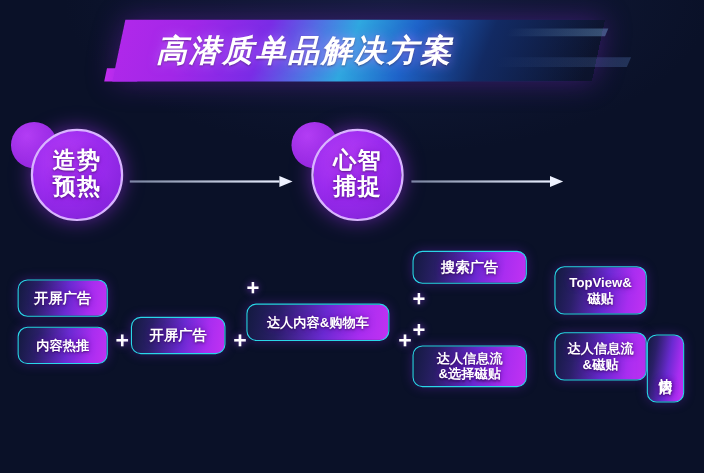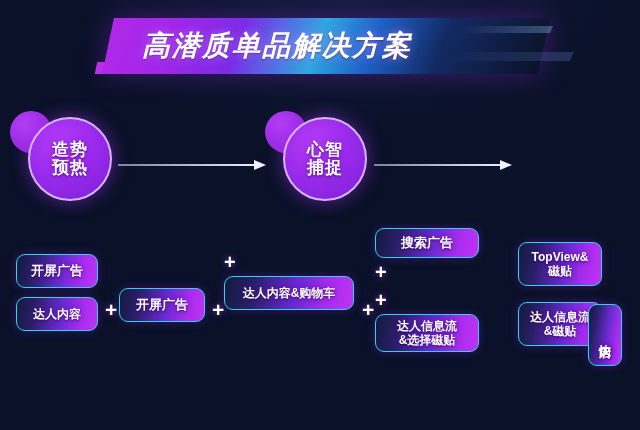--- a/index.html
+++ b/index.html
@@ -52,21 +52,21 @@
     filter:blur(.2px);
   }
   .node .ring{
     position:absolute;left:6px;top:0;width:80px;height:80px;border-radius:50%;
     border:2px solid #d9b4ff;
     background:radial-gradient(circle at 38% 32%,#b83ff7 0%,#9b2bee 45%,#7a1fd2 100%);
     box-shadow:0 0 18px rgba(160,50,240,.55);
     display:flex;flex-direction:column;align-items:center;justify-content:center;
   }
   .node .ring span{
-    display:block;color:#fff;font-size:17px;font-weight:bold;line-height:1.08;
+    display:block;color:#fff;font-size:21px;font-weight:bold;line-height:1.08;
     letter-spacing:1px;text-shadow:0 0 8px rgba(120,20,200,.9),0 1px 2px rgba(0,0,0,.5);
   }
   #node0{left:22px;top:5px;}
   #node1{left:277px;top:5px;}
   #node2{left:522px;top:5px;}
 
   .arrow{position:absolute;height:10px;top:48px;}
   .arrow .line{position:absolute;left:0;top:4px;height:2px;width:calc(100% - 12px);
     background:linear-gradient(90deg,rgba(210,225,255,.55),#e8eeff);}
   .arrow .head{position:absolute;right:0;top:0;width:0;height:0;
@@ -111,21 +111,21 @@
 
   #g3{left:224px;top:20px;}
   #g3 .chip{width:130px;height:34px;}
 
   #plus3{left:362px;top:70px;}
 
   #g4{left:375px;top:0px;}
   #g4 .chip{width:104px;height:30px;}
   #g4 .chip.tall{height:38px;}
 
-  #g5{left:518px;top:14px;}
+  #g5{left:504px;top:14px;}
   #g5 .chip{width:84px;height:44px;}
   #g5 .gap{height:16px;}
 
   #g6{left:588px;top:76px;}
   #g6 .chip{width:34px;height:62px;padding:5px 4px;
             writing-mode:vertical-rl;text-orientation:upright;letter-spacing:1px;}
 </style>
 </head>
 <body>
 
@@ -171,21 +171,21 @@
   </div>
 
   <div class="groups">
 
     <div class="group" id="g1">
       <div class="chip">
         <span>开屏广告</span>
       </div>
       <div class="gap"></div>
       <div class="chip small">
-        <span>达人内容</span>
+        <span>内容热推</span>
       </div>
     </div>
 
     <div class="plus-mid" id="plus1">+</div>
 
     <div class="group" id="g2">
       <div class="chip">
         <span>开屏广告</span>
       </div>
     </div>

